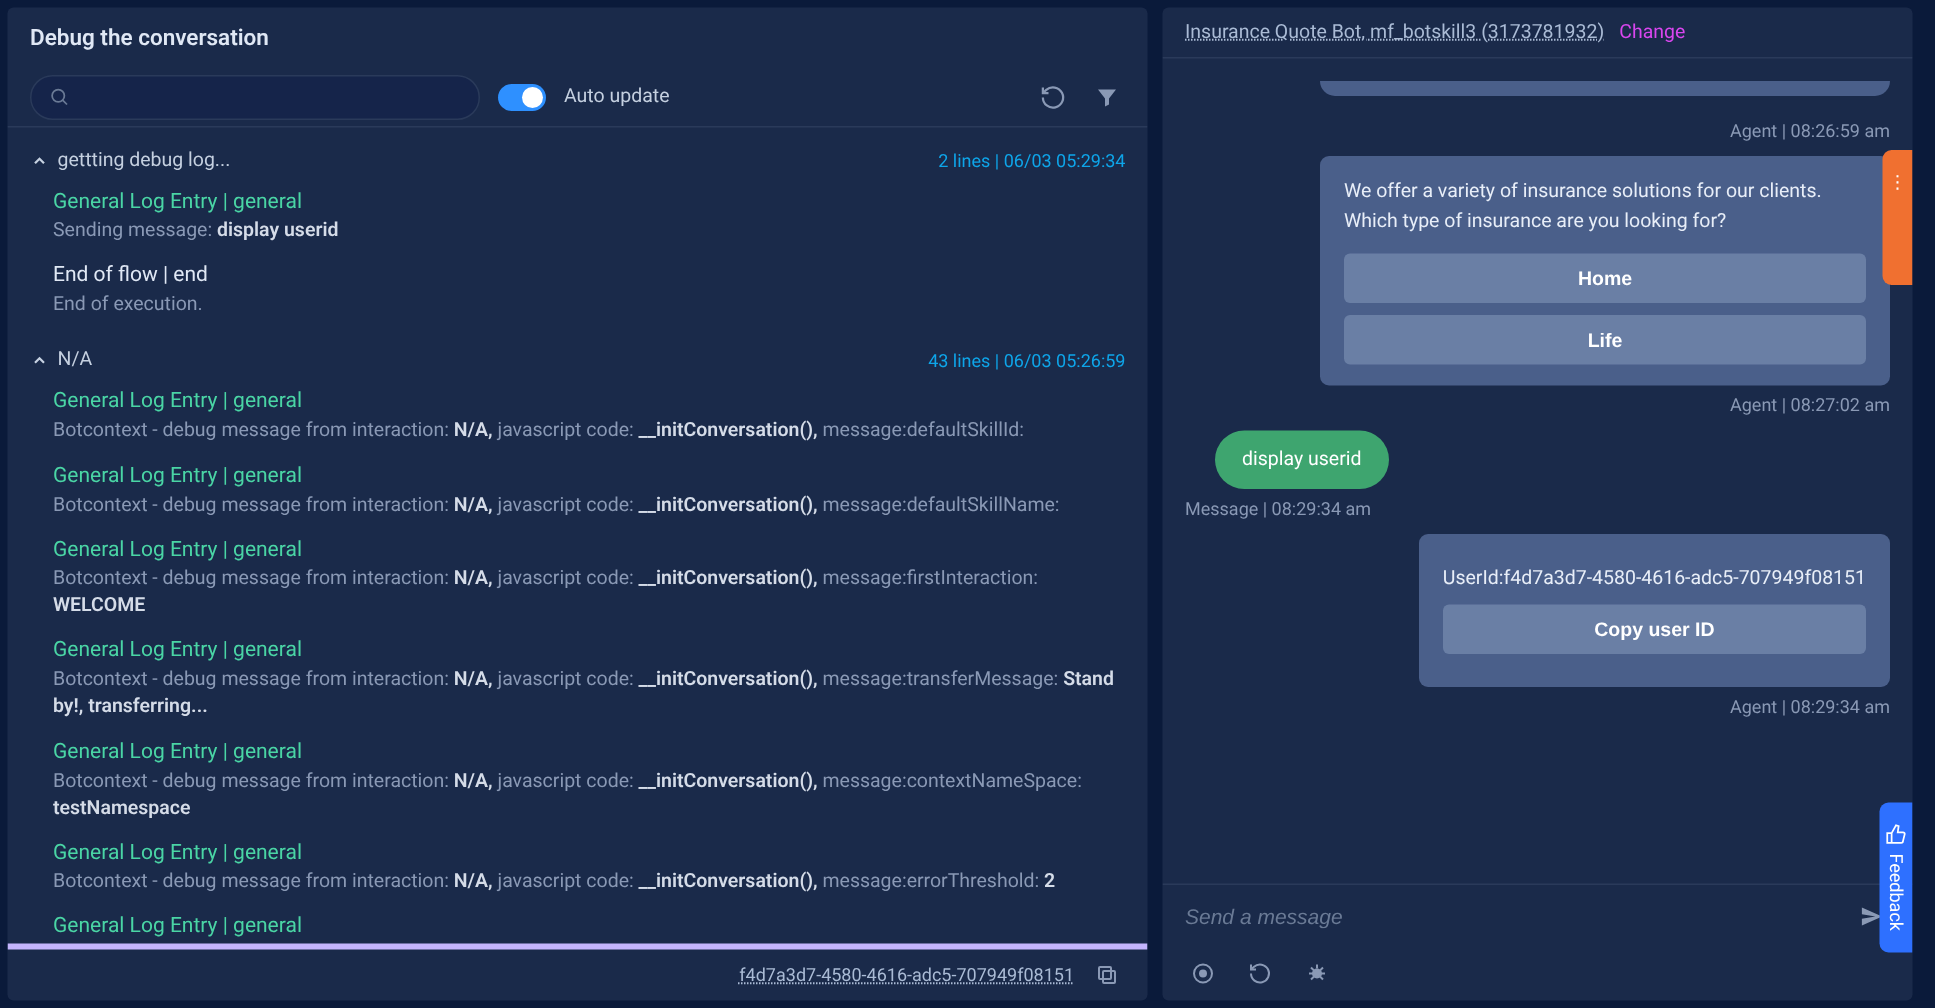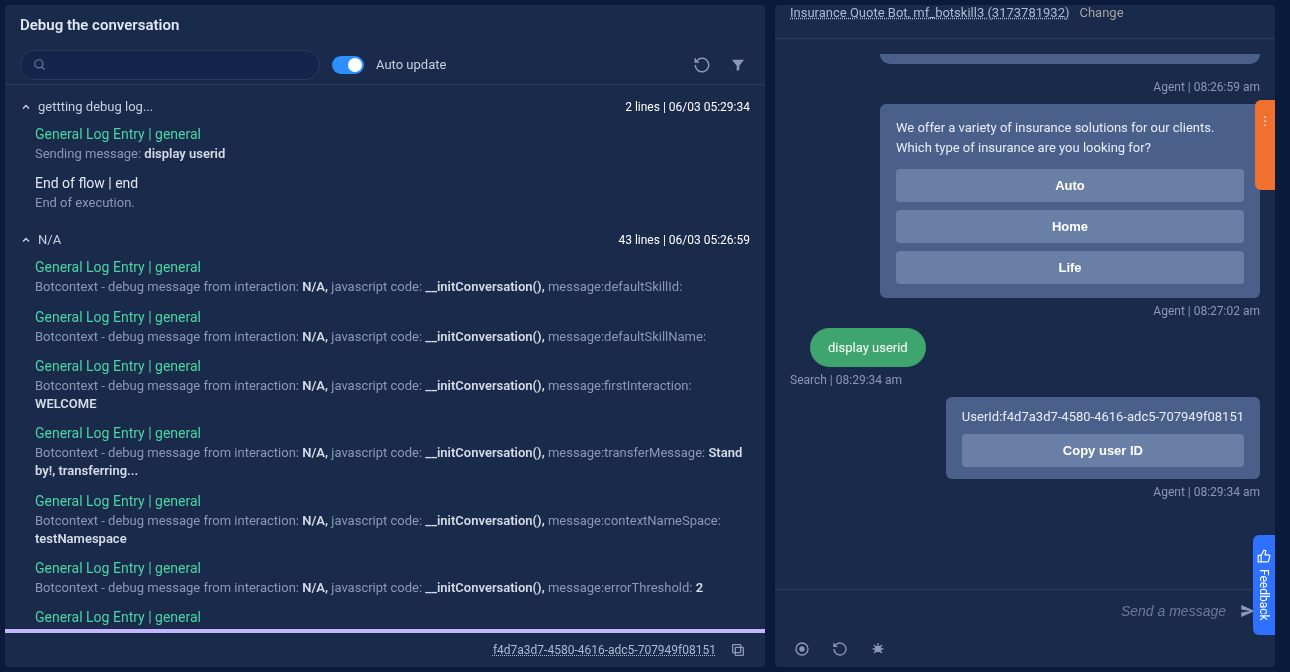--- a/index.html
+++ b/index.html
@@ -77,67 +77,67 @@
     width: 24px; height: 24px; display: flex; align-items: center; justify-content: center;
     cursor: pointer; color: #8a99b5;
   }
   .log-area { flex: 1; overflow-y: auto; padding: 8px 0; }
   .log-section-header {
     display: flex; align-items: center; padding: 6px 15px;
     cursor: pointer;
   }
   .log-section-header .chevron { margin-right: 6px; color: #c5d0e0; }
   .log-section-header .title { color: #c5d0e0; flex: 1; }
-  .log-section-header .meta { color: #ffffff; font-size: 12px; }
+  .log-section-header .meta { color: #0ea5e9; font-size: 12px; }
   .log-entry { padding: 6px 15px 6px 30px; }
   .log-entry .entry-title { color: #4ad5a5; font-size: 14px; margin-bottom: 3px; }
   .log-entry .entry-title.white { color: #e0e8f5; }
   .log-entry .entry-body { color: #8a99b5; font-size: 13px; line-height: 1.4; }
   .log-entry .entry-body .bold { color: #d5dce8; font-weight: 600; }
   .panel-footer {
     height: 38px; display: flex; align-items: center; justify-content: flex-end;
     padding: 0 15px; gap: 10px; border-top: 4px solid #c4b5fd;
   }
   .panel-footer .uuid { color: #aabbd5; text-decoration: underline dotted; font-size: 12px; }
   
   .agent-sub {
-    height: 34px; display: flex; padding: 0 15px;
+    height: 34px; display: flex; align-items: center; padding: 0 15px;
     border-bottom: 1px solid #2a3a5a; gap: 10px;
   }
   .agent-sub .bot-name { color: #aabbd5; text-decoration: underline dotted; font-size: 13px; }
-  .agent-sub .change { color: #a3a3a3; font-size: 13px; cursor: pointer; }
+  .agent-sub .change { color: #d946ef; font-size: 13px; cursor: pointer; }
   .chat-area { flex: 1; overflow-y: auto; padding: 15px; display: flex; flex-direction: column; gap: 10px; }
   .msg-group { display: flex; flex-direction: column; }
   .msg-group.agent { align-items: flex-end; }
   .msg-group.visitor { align-items: flex-start; }
   .bubble {
     background: #4a5f8a; color: #e8eef8; border-radius: 6px; padding: 14px 16px;
     max-width: 380px;
     margin-left: 20px;
   }
   .bubble.visitor {
     background: #3ea56f; color: #fff; border-radius: 20px; padding: 12px 18px;
   }
   .bubble .bubble-text { line-height: 1.5; margin-bottom: 12px; }
   .bubble .option-btn, .bubble .action-btn {
     display: block; width: 100%; background: #6a7fa5; color: #fff;
     border: none; border-radius: 4px; padding: 9px; margin-top: 8px;
     font-size: 13px; font-weight: 600; cursor: pointer; text-align: center;
   }
   .bubble .option-btn:first-of-type { margin-top: 0; }
-  .bubble.user-id { padding: 12px 16px; }
+  .bubble.user-id { padding: 22px 16px; }
   .bubble.user-id .uid-text { margin-bottom: 10px; font-size: 13px; }
   .meta-line { color: #8a99b5; font-size: 12px; margin-top: 6px; }
   .chat-input-row {
     height: 42px; display: flex; align-items: center; padding: 0 15px;
     border-top: 1px solid #2a3a5a; gap: 10px;
   }
   .chat-input-row input {
     flex: 1; background: transparent; border: none; outline: none;
-    color: #8a99b5; font-size: 14px; text-align: right;
+    color: #8a99b5; font-size: 14px;
   }
   .chat-input-row input::placeholder { color: #6a7a95; font-style: italic; }
   .chat-footer {
     height: 36px; display: flex; align-items: center; padding: 0 15px; gap: 14px;
   }
   
   .side-tab {
     position: absolute; right: 0; writing-mode: vertical-rl;
     padding: 14px 4px; border-radius: 6px 0 0 6px;
     color: #fff; font-size: 12px; display: flex; align-items: center; gap: 6px;
@@ -265,32 +265,31 @@
 
   <div class="chat-area">
     <div class="top-sliver"></div>
     <div class="msg-group agent">
       <div class="meta-line">Agent | 08:26:59 am</div>
     </div>
 
     <div class="msg-group agent">
       <div class="bubble">
         <div class="bubble-text">We offer a variety of insurance solutions for our clients. Which type of insurance are you looking for?</div>
-        <button class="option-btn">Auto</button>
         <button class="option-btn">Home</button>
         <button class="option-btn">Life</button>
       </div>
       <div class="meta-line">Agent | 08:27:02 am</div>
     </div>
 
     <div class="msg-group visitor">
       <div class="bubble visitor">
         <span>display userid</span>
       </div>
-      <div class="meta-line">Search | 08:29:34 am</div>
+      <div class="meta-line">Message | 08:29:34 am</div>
     </div>
 
     <div class="msg-group agent">
       <div class="bubble user-id">
         <div class="uid-text">UserId:f4d7a3d7-4580-4616-adc5-707949f08151</div>
         <button class="action-btn">Copy user ID</button>
       </div>
       <div class="meta-line">Agent | 08:29:34 am</div>
     </div>
   </div>

